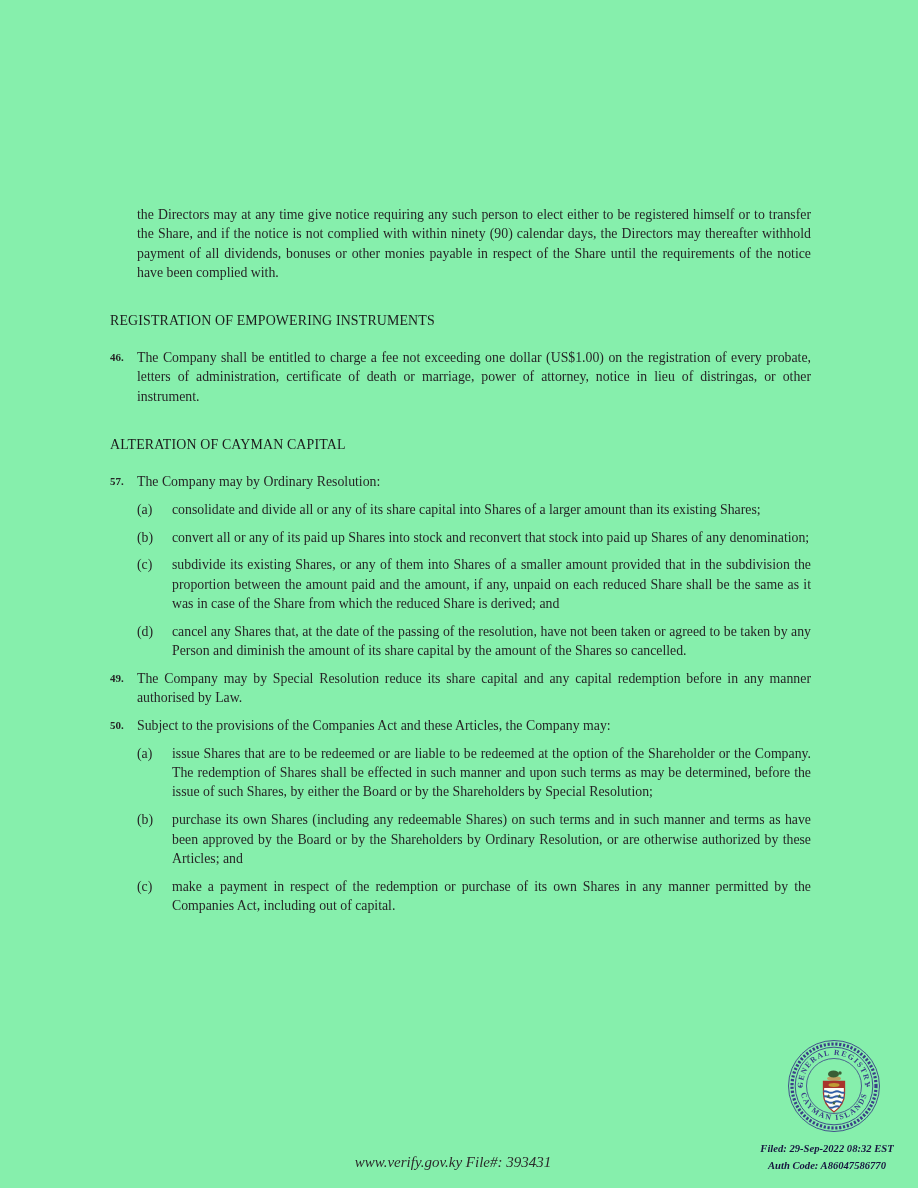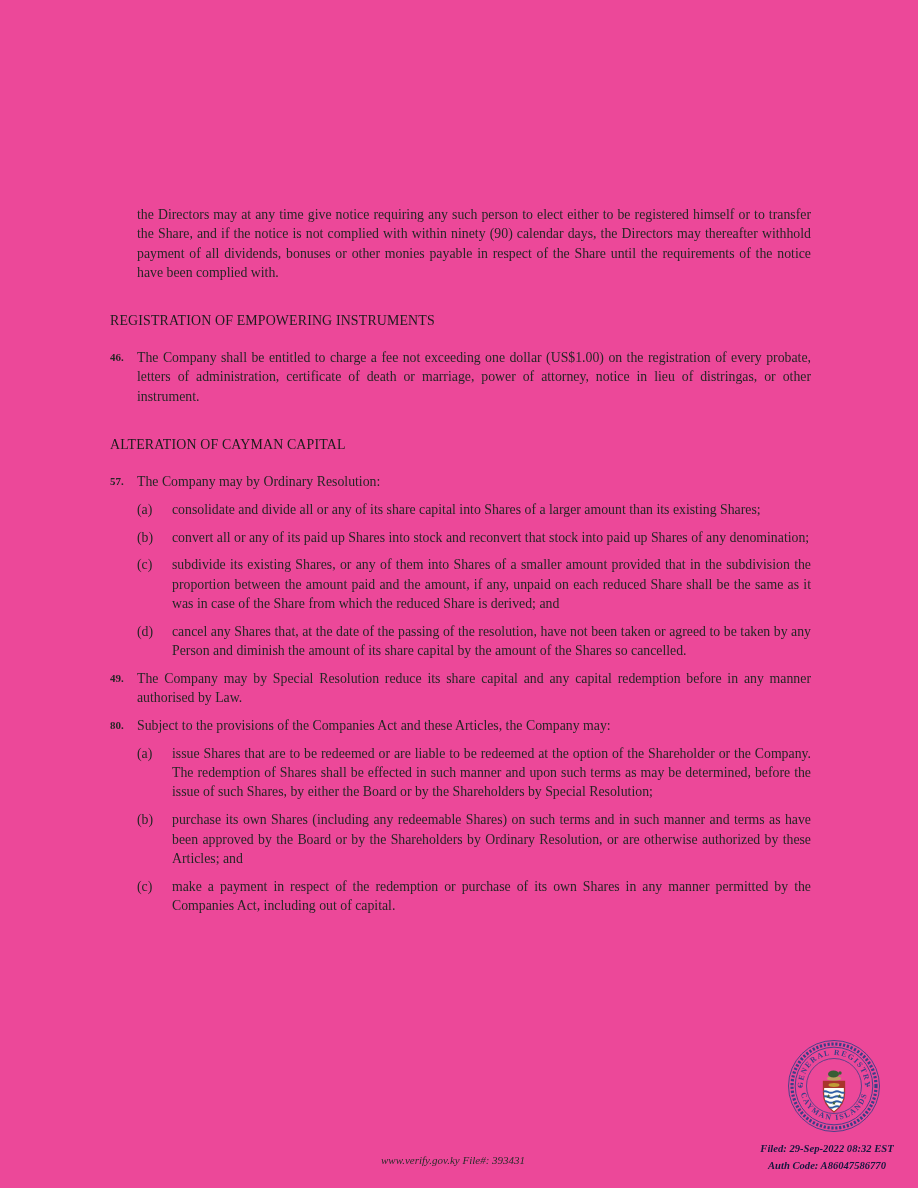--- a/index.html
+++ b/index.html
@@ -1,18 +1,18 @@
 <!DOCTYPE html>
 <html><head>
 <meta charset="utf-8">
 <style>
   * { margin:0; padding:0; box-sizing:border-box; }
   html,body { background:#ffffff; }
   .page {
-    position:relative; width:918px; height:1188px; background:#ec4899;
+    position:relative; width:918px; height:1188px; background:#86efac;
     font-family:"Liberation Serif", serif; color:#262626; overflow:hidden;
   }
   .content { position:absolute; left:110px; top:205px; width:701px; }
   .para, .ctext, .stext { font-size:13.8px; line-height:19.3px; text-align:justify; }
   .indent { margin-left:27px; width:674px; }
   .heading {
     font-size:13.9px; font-weight:normal; color:#1c1c1c;
     margin-top:31px; margin-bottom:19px; letter-spacing:0.15px;
   }
   .clause { display:flex; margin-bottom:8.5px; }
@@ -23,21 +23,21 @@
   .sub .stext { flex:1; }
   .seal { position:absolute; left:786px; top:1038px; width:96px; height:96px; }
   .filed-block {
     position:absolute; left:744px; top:1141px; width:166px; text-align:center;
     font-style:italic; font-weight:bold; font-size:10.6px; line-height:16.5px;
     color:#16163f;
     font-family:Liberation Serif, serif;
   }
   .verify-line {
     position:absolute; left:0; right:12px; top:1154px; text-align:center;
-    font-style:italic; font-size:11px; color:#2b2b2b;
+    font-style:italic; font-size:15px; color:#2b2b2b;
   }
 </style>
 </head>
 <body>
 
 <div class="page">
 
   <div class="content">
 
     <p class="para indent">the Directors may at any time give notice requiring any such person to elect either to be registered himself or to transfer the Share, and if the notice is not complied with within ninety (90) calendar days, the Directors may thereafter withhold payment of all dividends, bonuses or other monies payable in respect of the Share until the requirements of the notice have been complied with.</p>
@@ -74,21 +74,21 @@
       <div class="stext">cancel any Shares that, at the date of the passing of the resolution, have not been taken or agreed to be taken by any Person and diminish the amount of its share capital by the amount of the Shares so cancelled.</div>
     </div>
 
     <div class="clause">
       <div class="num">49.</div>
       <div class="ctext">The Company may by Special Resolution reduce its share capital and any capital redemption before in any manner authorised by Law.</div>
     </div>
 
 
     <div class="clause">
-      <div class="num">80.</div>
+      <div class="num">50.</div>
       <div class="ctext">Subject to the provisions of the Companies Act and these Articles, the Company may:</div>
     </div>
 
     <div class="sub">
       <div class="slabel">(a)</div>
       <div class="stext">issue Shares that are to be redeemed or are liable to be redeemed at the option of the Shareholder or the Company. The redemption of Shares shall be effected in such manner and upon such terms as may be determined, before the issue of such Shares, by either the Board or by the Shareholders by Special Resolution;</div>
     </div>
     <div class="sub">
       <div class="slabel">(b)</div>
       <div class="stext">purchase its own Shares (including any redeemable Shares) on such terms and in such manner and terms as have been approved by the Board or by the Shareholders by Ordinary Resolution, or are otherwise authorized by these Articles; and</div>

